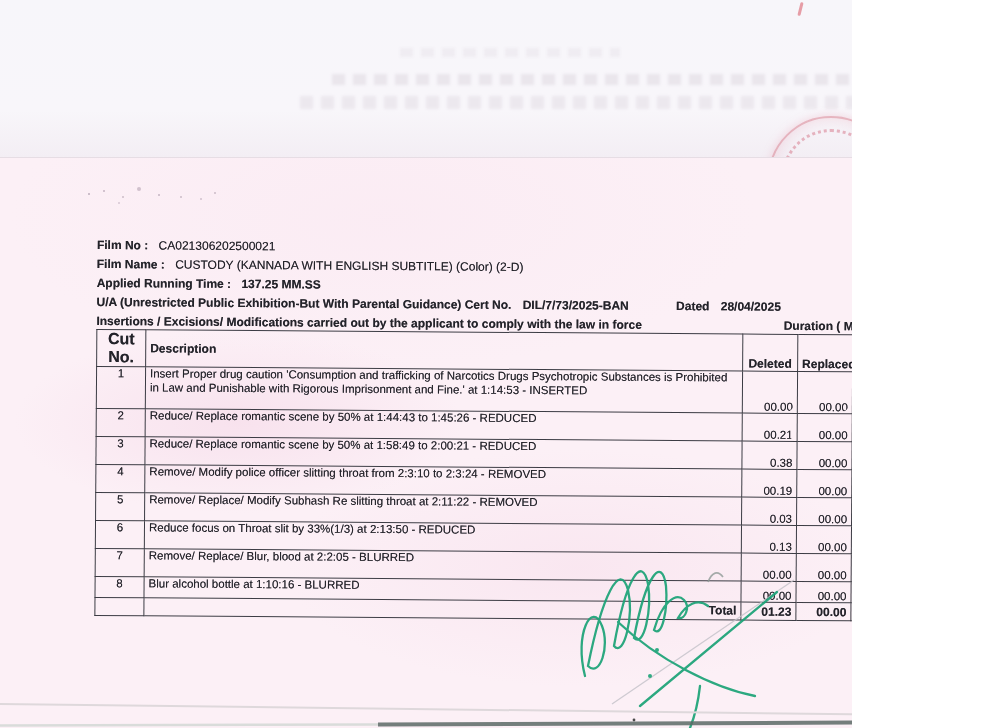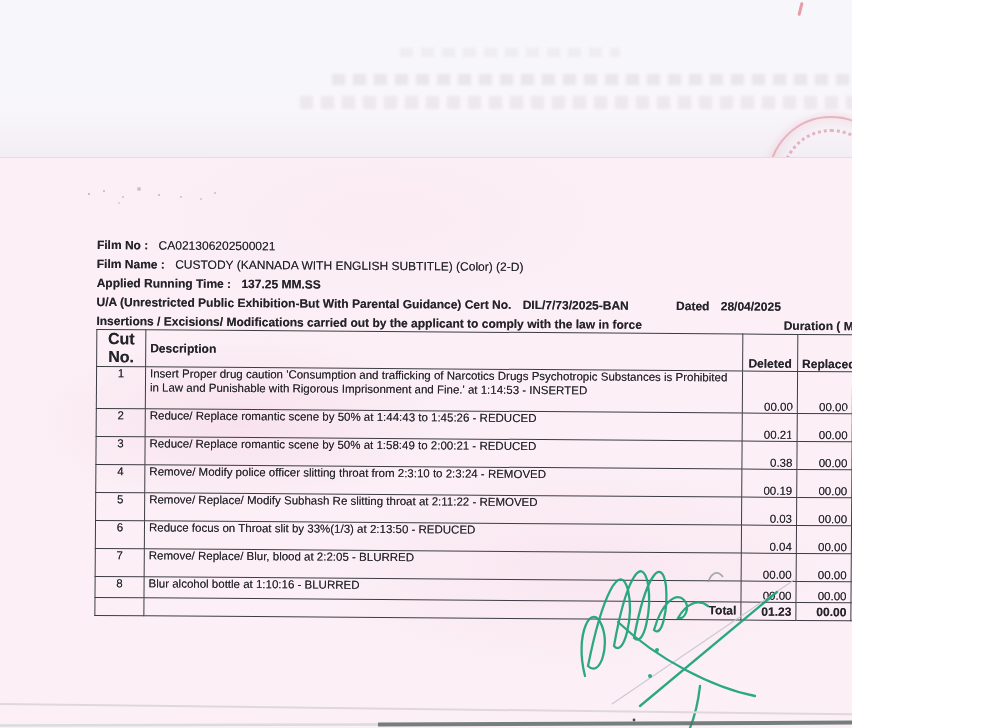--- a/index.html
+++ b/index.html
@@ -157,21 +157,21 @@
       <tr class="rN">
         <td class="cutno">5</td>
         <td class="desc">Remove/ Replace/ Modify Subhash Re slitting throat at 2:11:22 - REMOVED</td>
         <td class="num">0.03</td>
         <td class="num">00.00</td>
         <td class="extra"></td>
       </tr>
       <tr class="rN">
         <td class="cutno">6</td>
         <td class="desc">Reduce focus on Throat slit by 33%(1/3) at 2:13:50 - REDUCED</td>
-        <td class="num">0.04</td>
+        <td class="num">0.13</td>
         <td class="num">00.00</td>
         <td class="extra"></td>
       </tr>
       <tr class="rN">
         <td class="cutno">7</td>
         <td class="desc">Remove/ Replace/ Blur, blood at 2:2:05 - BLURRED</td>
         <td class="num">00.00</td>
         <td class="num">00.00</td>
         <td class="extra"></td>
       </tr>

